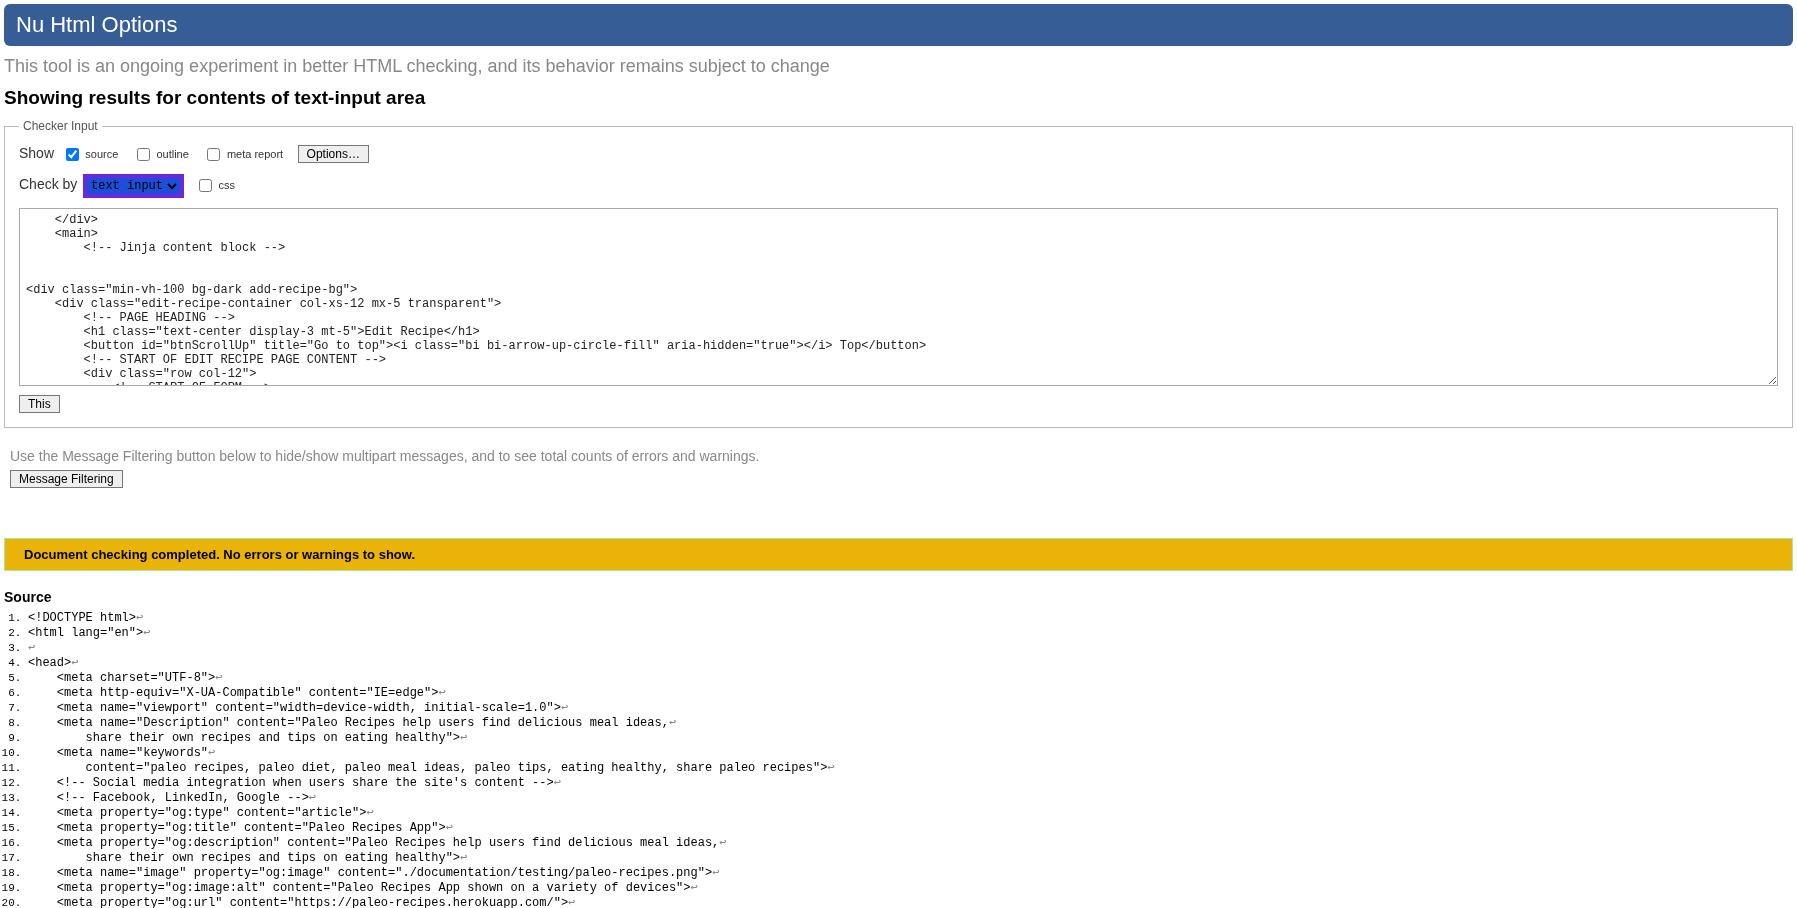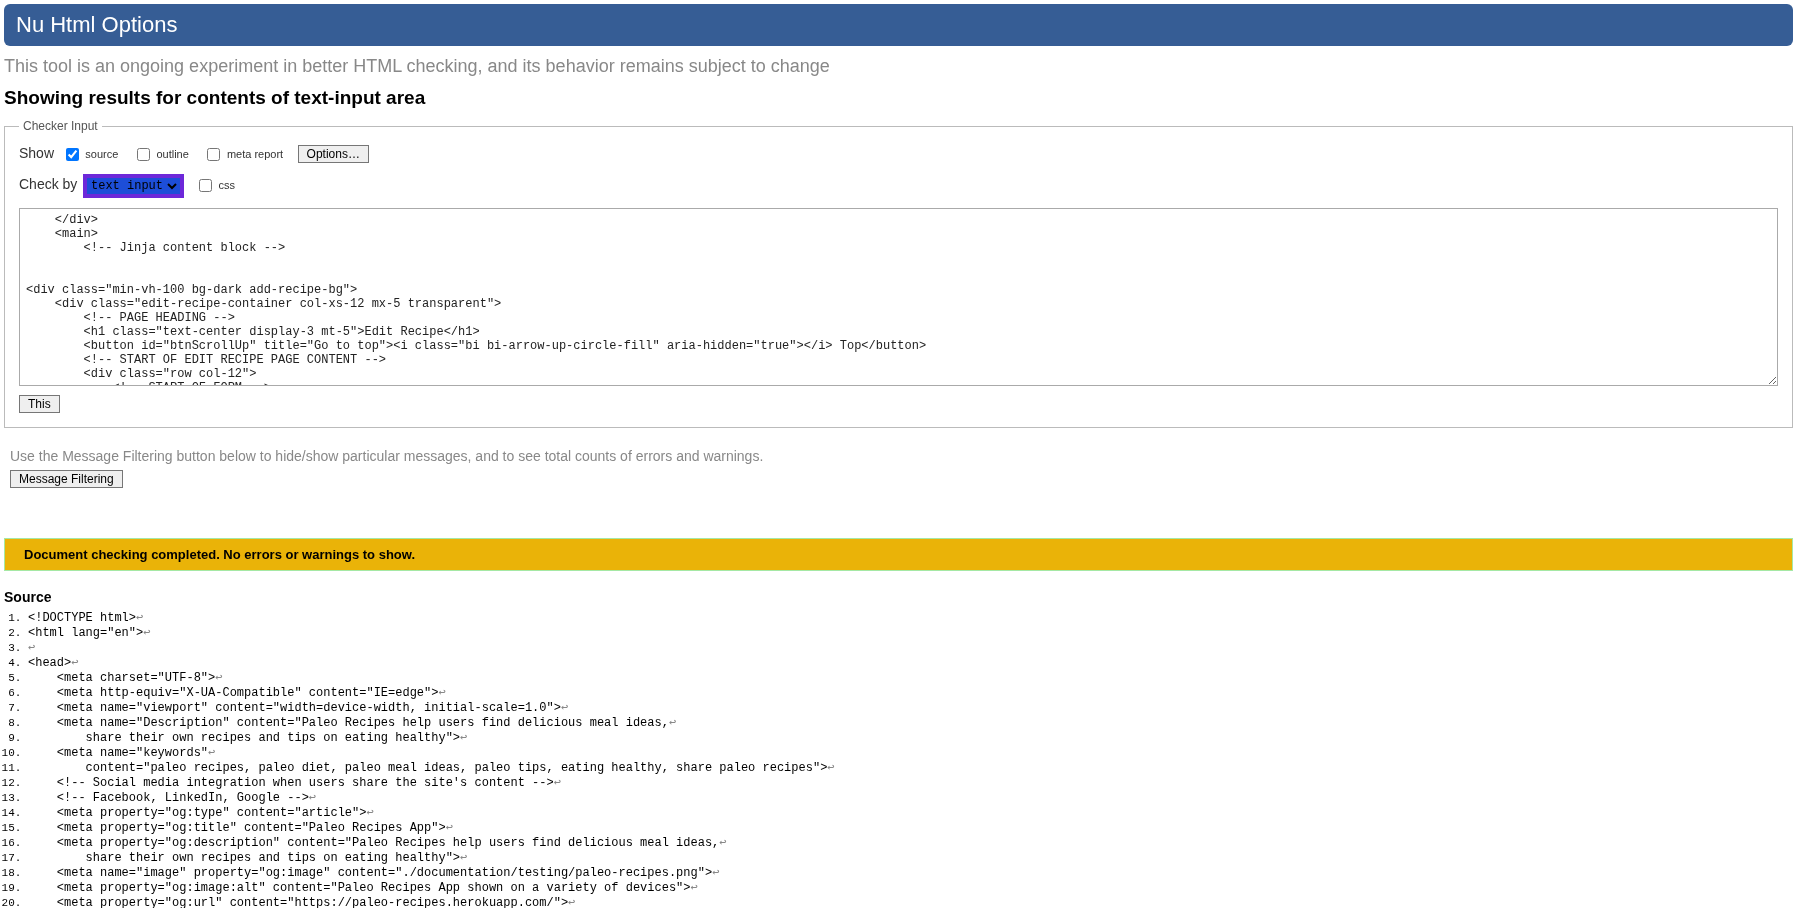--- a/index.html
+++ b/index.html
@@ -166,21 +166,21 @@
         &lt;!-- START OF EDIT RECIPE PAGE CONTENT --&gt;
         &lt;div class="row col-12"&gt;
             &lt;!-- START OF FORM --&gt;
             &lt;form action="/edit_recipe/62b4f601979778b8da03ae2f" method="POST" class="input-text card col-12 mb-5" enctype="multipart/form-data"&gt;
                 &lt;div class="card-body"&gt;</textarea>
 
   <div class="gap"></div>
   <button class="check-btn">This</button>
 </fieldset>
 
-<div class="filter-hint">Use the Message Filtering button below to hide/show particular messages, and to see total counts of errors and warnings.</div>
+<div class="filter-hint">Use the Message Filtering button below to hide/show multipart messages, and to see total counts of errors and warnings.</div>
 <div class="filter-wrap">
   <button class="filter-btn">Message Filtering</button>
 </div>
 
 <div class="success">Document checking completed. No errors or warnings to show.</div>
 
 <div class="source-h">Source</div>
 
 <ol class="source" id="source-list">
     <li>&lt;!DOCTYPE html&gt;<span class="ret">↩</span></li>

